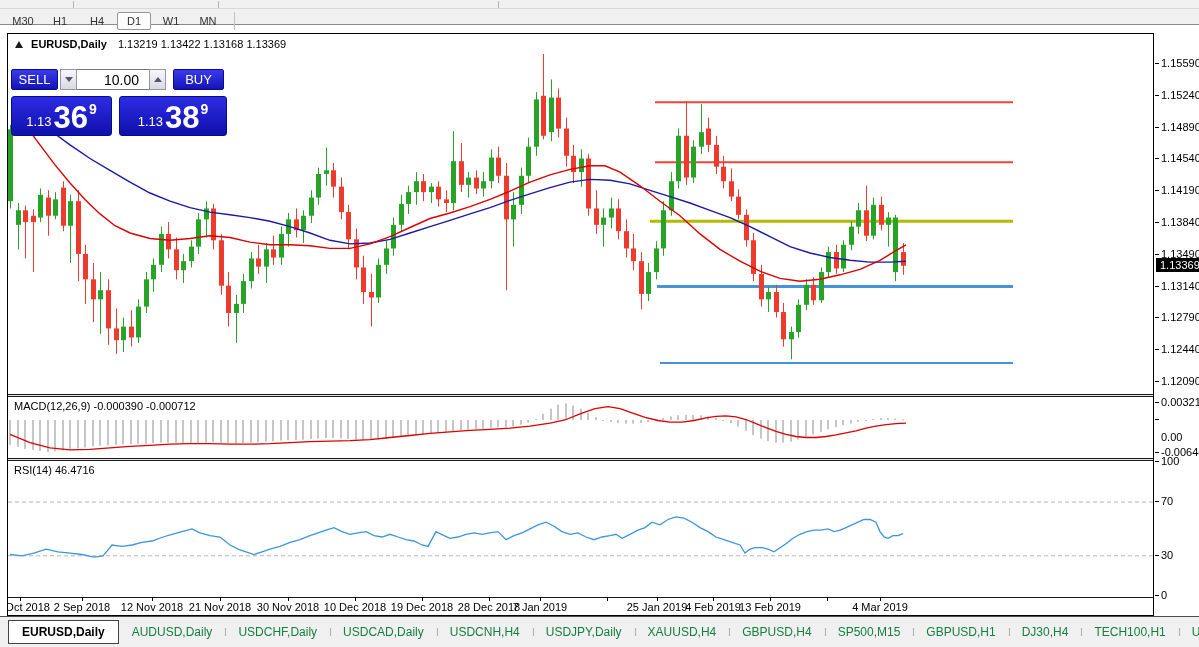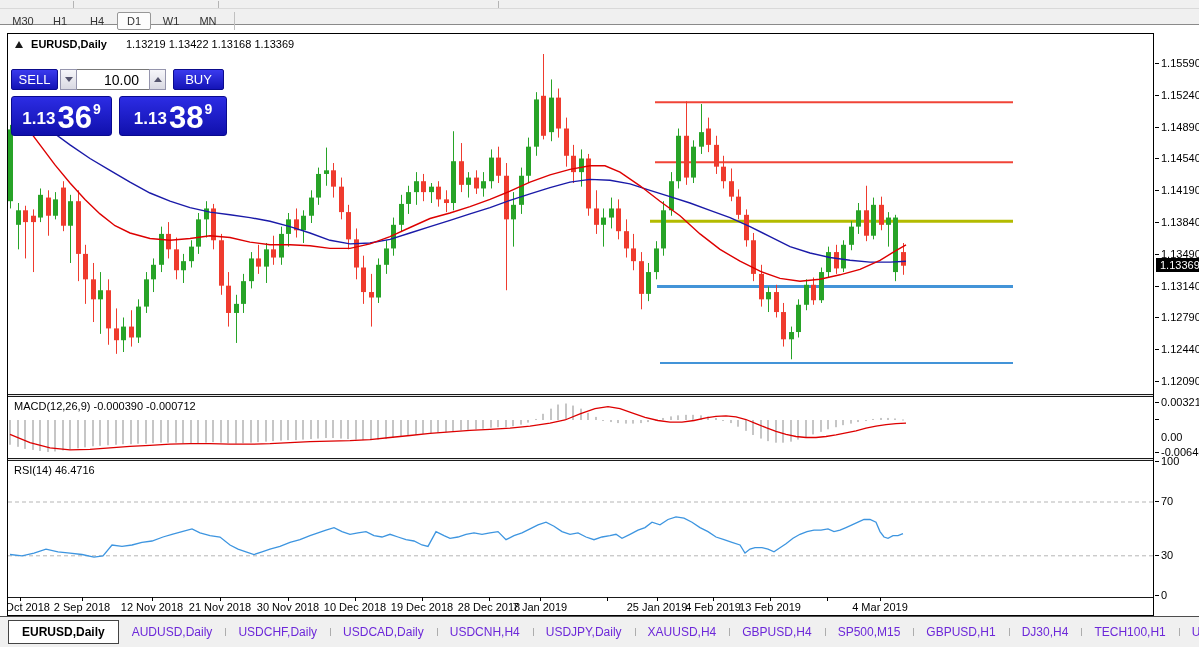--- a/index.html
+++ b/index.html
@@ -49,35 +49,35 @@
             box-sizing:border-box;display:flex;align-items:center;justify-content:center}
   .tri-dn{width:0;height:0;border-left:4px solid transparent;border-right:4px solid transparent;border-top:5px solid #55556e}
   .tri-up{width:0;height:0;border-left:4px solid transparent;border-right:4px solid transparent;border-bottom:5px solid #55556e}
   .vol-input{width:72px;height:21px;border:1px solid #777;border-left:none;border-right:none;
              box-sizing:border-box;text-align:right;font-size:14px;font-family:"Liberation Sans",sans-serif;padding-right:10px}
   .pbox{position:absolute;top:43px;height:40px;background:linear-gradient(#2c2ce4,#1010ac);
         border:1px solid #0a0a8e;border-radius:3px;box-sizing:border-box;color:#fff;
         display:flex;align-items:flex-end;justify-content:center}
   .pbox-sell{left:0;width:101px}
   .pbox-buy{left:108px;width:108px}
-  .p-small{font-size:17px;font-weight:bold;margin:0 2px 6px 0}
+  .p-small{font-size:13px;font-weight:normal;margin:0 2px 6px 0}
   .p-big{font-size:31px;font-weight:bold;line-height:31px;margin-bottom:2px}
   .p-sup{font-size:14px;font-weight:bold;margin:0 0 18px 1px}
 
   
   .price-axis{position:absolute;left:1155px;top:33px;width:44px;height:583px;background:#fff}
   .pa-label{position:absolute;left:6px;transform:translateY(-50%);color:#000;white-space:nowrap}
   .pa-tick{position:absolute;left:0;width:4px;height:1px;background:#000}
   .pa-cur{position:absolute;left:1px;background:#000;color:#fff;padding:1px 4px;transform:translateY(-50%)}
 
   
   .bottom-border{position:absolute;left:0;top:616px;width:1199px;height:1px;background:#4d4d4d}
   .tab-bar{position:absolute;left:0;top:617px;width:1199px;height:30px;background:#f0f0f0;
            display:flex;align-items:center;padding-left:8px;box-sizing:border-box}
-  .tab{font-size:12px;color:#6d28d9;padding:4px 13px;position:relative;white-space:nowrap;cursor:default}
+  .tab{font-size:12px;color:#15803d;padding:4px 13px;position:relative;white-space:nowrap;cursor:default}
   .tab:not(.active)+.tab:not(.active)::before{content:"";position:absolute;left:0;top:7px;bottom:7px;width:1px;background:#adadad}
   .tab.active{background:#fff;border:1px solid #444;color:#000;font-weight:bold}
 </style>
 </head>
 <body>
 
 <div class="toolbar">
   <div class="topstrip">
     <div class="vsep" style="left:73px"></div>
     <div class="vsep" style="left:218px"></div>
@@ -472,21 +472,21 @@
       <line x1="0" x2="1145" y1="94.8" y2="94.8" stroke="#b5b5b5" stroke-width="1" stroke-dasharray="4 3"></line>
       <polyline points="2,93.5 14,94.8 26,92.1 38,88.1 50,90.8 62,92.1 74,93.5 86,96.1 95,94.8 104,84.0 114,85.4 124,84.0 134,81.3 144,80.0 155,76.0 164,73.3 174,70.6 184,67.9 192,71.9 202,74.6 212,76.0 222,84.0 230,88.1 238,90.8 246,93.5 254,90.8 262,88.1 272,85.4 282,81.3 292,78.7 302,74.6 310,71.9 318,69.2 326,66.6 334,70.6 342,73.3 350,71.9 358,70.6 366,74.6 374,76.0 382,73.3 390,76.0 398,78.7 406,80.0 414,84.0 420,85.4 428,70.6 436,74.6 442,77.3 450,76.0 458,73.3 466,71.9 474,73.3 482,71.9 490,70.6 498,78.7 506,74.6 514,71.9 522,67.9 530,63.9 538,61.2 546,65.2 554,70.6 562,73.3 570,71.9 578,76.0 586,78.7 594,76.0 602,74.6 608,73.3 614,77.3 622,73.3 630,69.2 637,66.6 644,61.2 652,63.9 660,58.5 668,55.8 676,57.1 684,61.2 692,66.6 700,70.6 708,76.0 716,78.7 724,81.3 732,84.0 737,92.1 742,88.1 747,86.7 754,86.7 760,88.1 766,90.8 772,86.7 778,82.7 785,77.3 792,73.3 799,70.6 806,69.2 813,69.2 820,67.9 826,70.6 832,69.2 838,66.6 844,63.9 850,61.2 856,58.5 862,58.5 868,61.2 872,70.6 876,76.0 880,77.3 885,74.6 890,74.6 895,72.6" fill="none" stroke="#3d95e0" stroke-width="1.3"></polyline>
     </svg>
   <div class="pane-sep sep-main"></div>
   <div class="pane-sep sep-macd"></div>
   <div class="pane-sep sep-rsi"></div>
 
   <div class="chart-title">
     <span class="collapse-icon"></span>
     <span class="title-sym">EURUSD,Daily</span>
-    <span style="margin-left:16px">1.13219 1.13422 1.13168 1.13369</span>
+    <span style="margin-left:8px">1.13219 1.13422 1.13168 1.13369</span>
   </div>
 
   <div class="ind-label lbl-macd">MACD(12,26,9) -0.000390 -0.000712</div>
   <div class="ind-label lbl-rsi">RSI(14) 46.4716</div>
 
   <div class="trade-widget">
     <div class="tw-row1">
       <div class="btn-blue sell-btn">SELL</div>
       <div class="spin-btn" style="margin-left:2px">
         <span class="tri-dn"></span>

